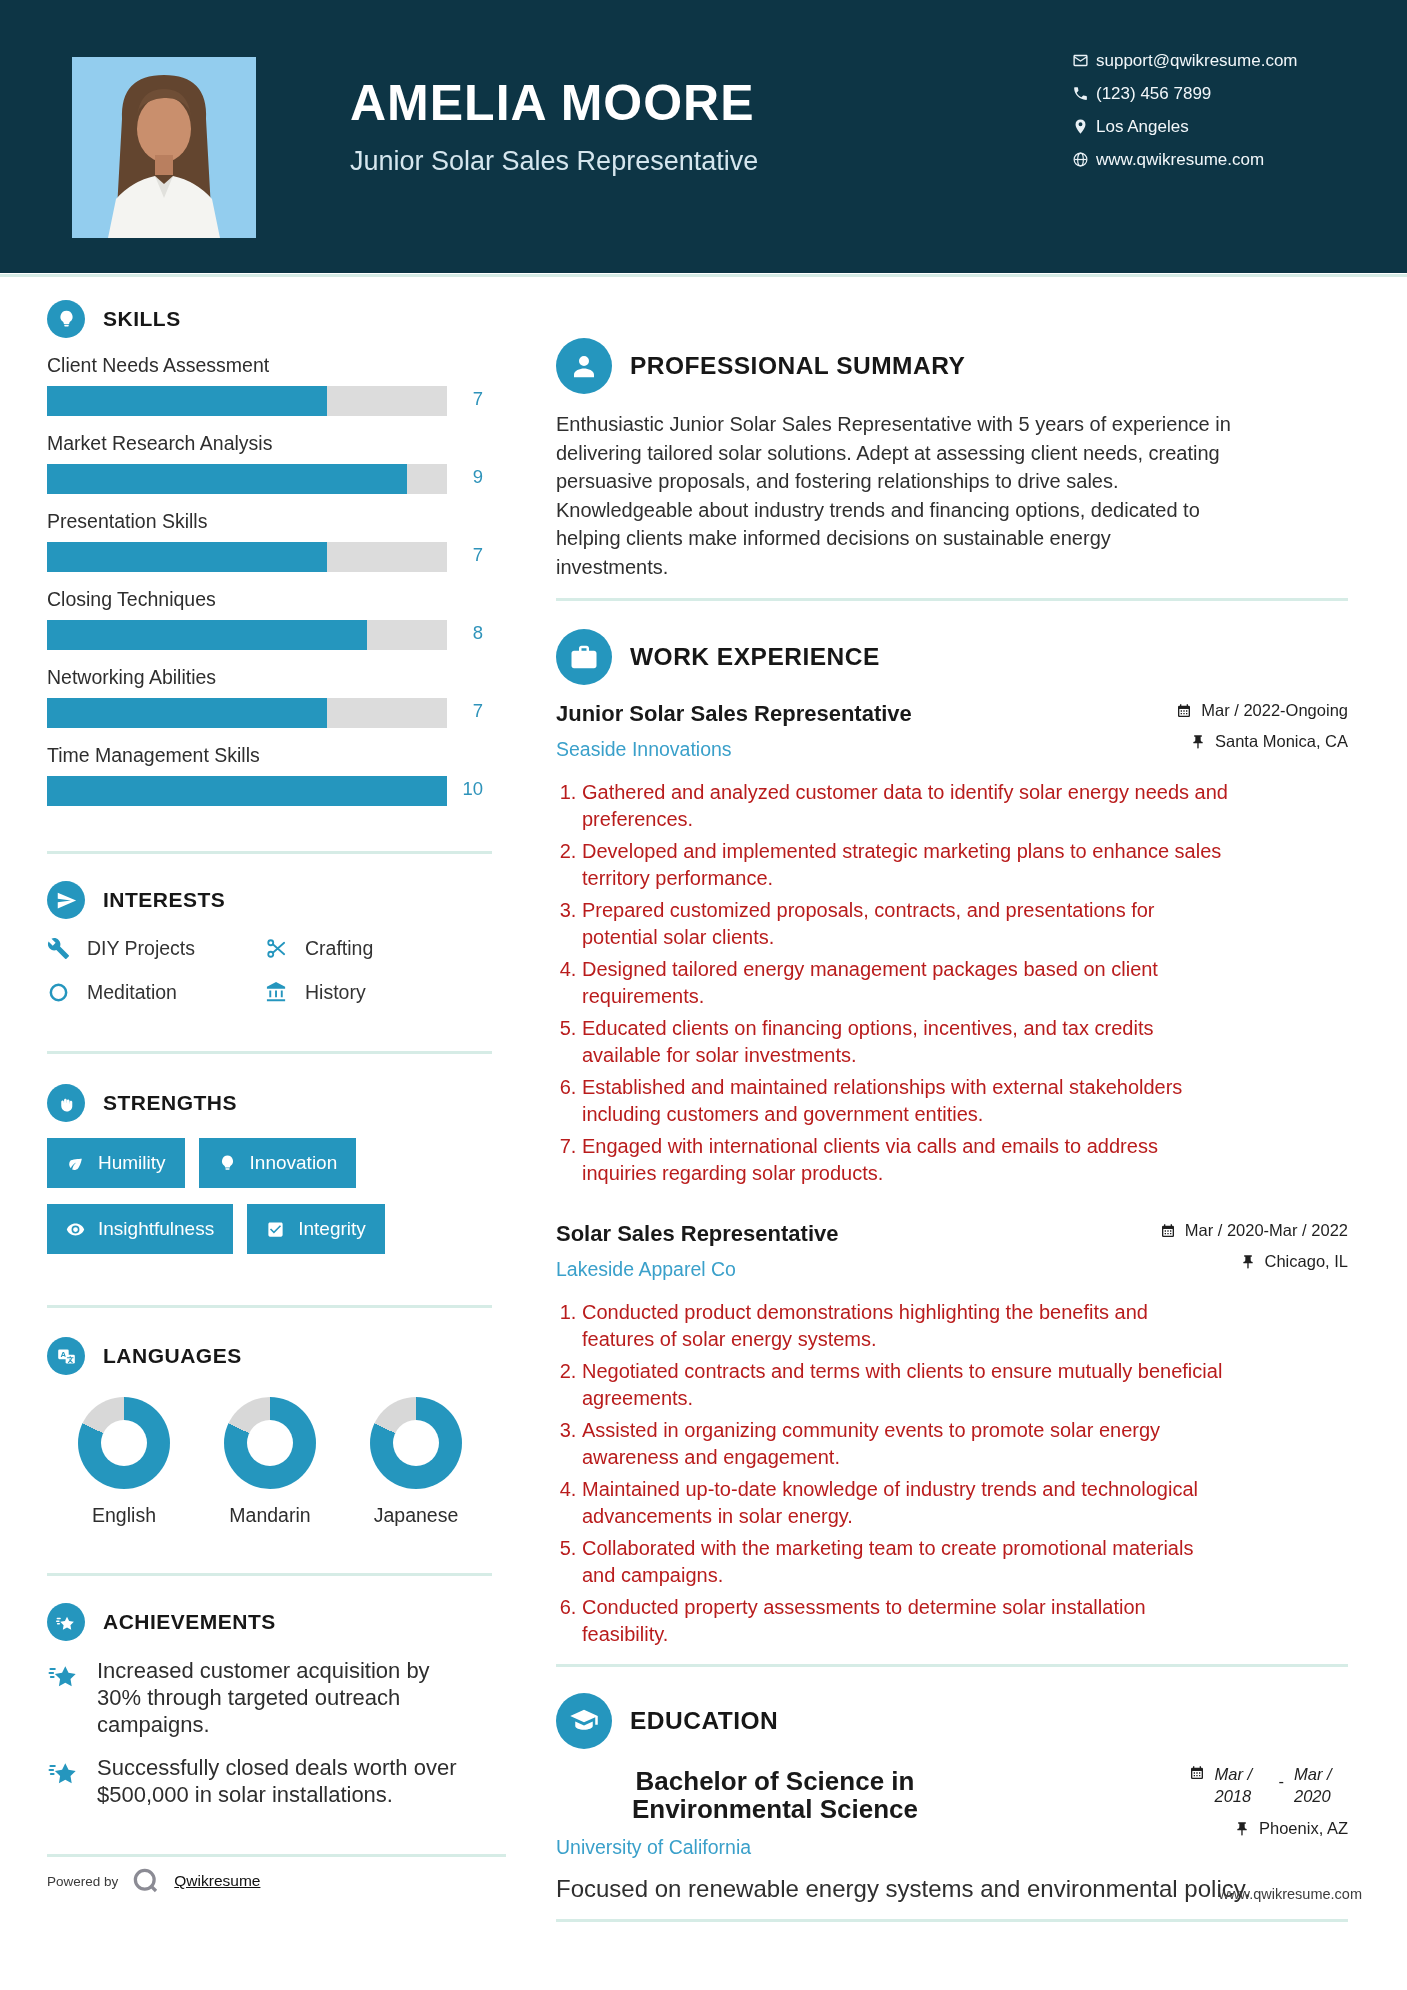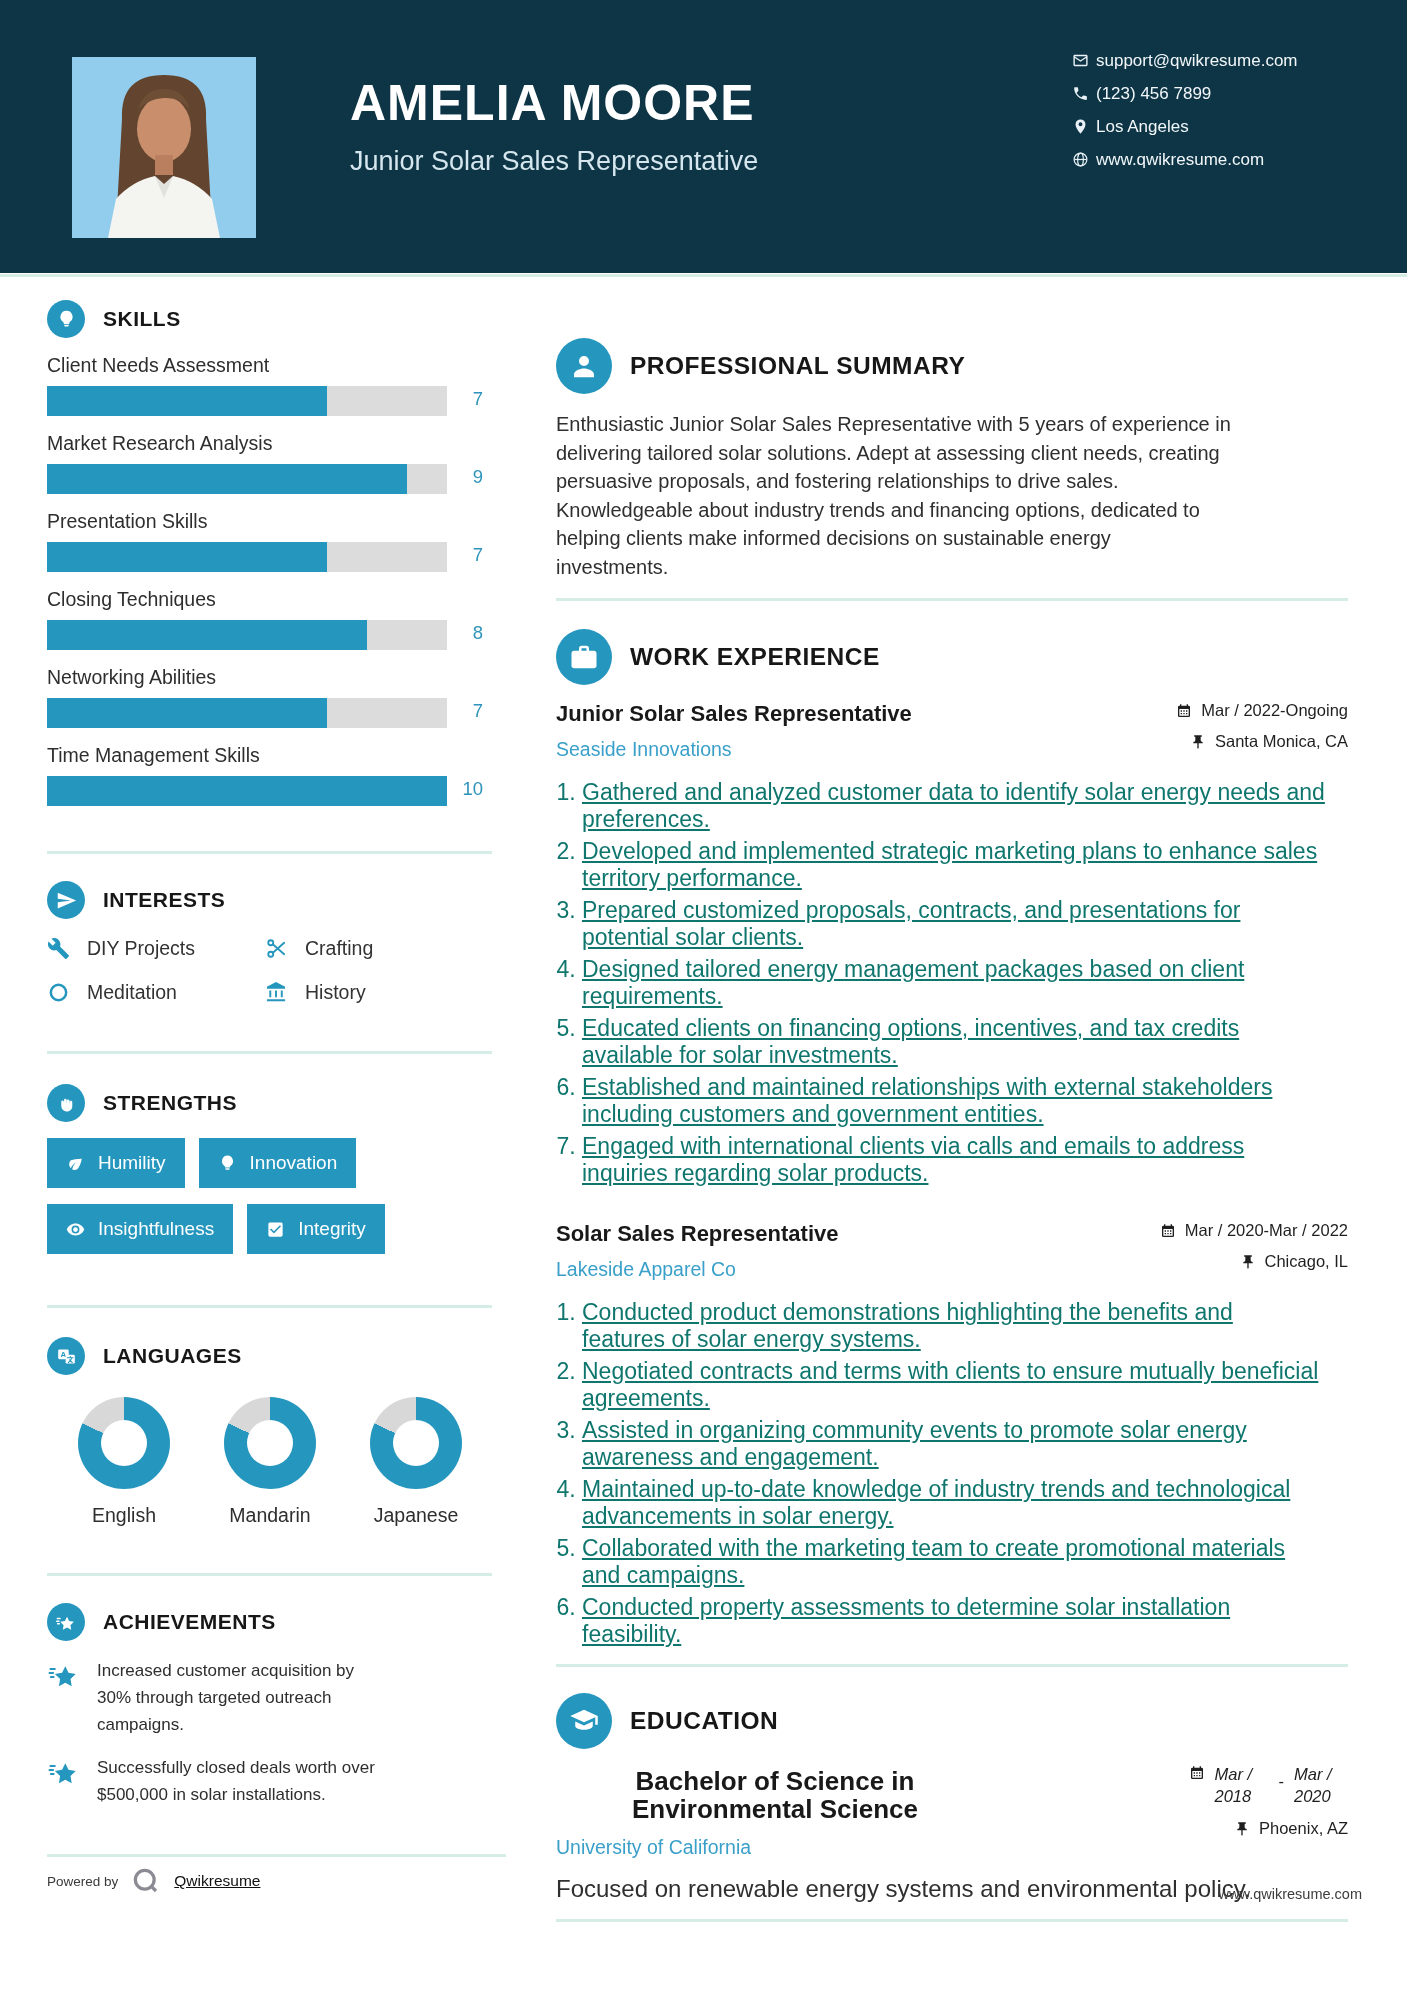--- a/index.html
+++ b/index.html
@@ -45,41 +45,41 @@
          font-size:19px;height:50px;padding:0 19px;margin:0 14px 16px 0;}
   .badge .gly{width:19px;height:19px;}
   .langs{display:flex;gap:54px;padding-left:31px;margin:22px 0 46px 0;}
   .lang{width:92px;text-align:center;}
   .donut{position:relative;width:92px;height:92px;border-radius:50%;}
   .donut::after{content:"";position:absolute;left:23px;top:23px;width:46px;height:46px;border-radius:50%;background:#fff;}
   .lang-label{margin-top:15px;font-size:19.5px;color:#2e2e2e;white-space:nowrap;}
   .ach-list{list-style:none;margin:16px 0 0 0;padding:0;}
   .ach-list li{display:flex;gap:15px;margin-bottom:16px;}
   .ach-list .gly{width:35px;height:32px;color:#2596be;flex:0 0 auto;margin-top:2px;}
-  .ach-text{margin:0;font-size:17px;line-height:27px;color:#2e2e2e;white-space:pre-line;}
+  .ach-text{margin:0;font-size:22px;line-height:27px;color:#2e2e2e;white-space:pre-line;}
   .lfooter-rule{width:459px;height:3px;background:#d6ece6;margin-top:46px;}
   .powered{display:flex;align-items:center;gap:13px;margin-top:9px;}
   .powered .ptext{font-size:13.5px;color:#3a3a3a;}
   .qlogo{width:30px;height:30px;color:#8b8b94;}
   .qlogo svg{display:block;width:100%;height:100%;}
   .qbrand{font-size:15.5px;color:#111;text-decoration:underline;font-weight:500;}
   
   .right{position:absolute;left:556px;top:313px;width:792px;}
   .summary-p{margin:16px 0 0 0;font-size:20px;line-height:28.6px;color:#2f2f2f;white-space:pre-line;}
   .right .divider{margin-top:16px;}
   .sec-head.we{margin-top:28px;}
   .job{margin-top:16px;}
   .job2{margin-top:34px;}
   .job-head{display:flex;justify-content:space-between;align-items:flex-start;}
   .job-title{margin:0;font-size:22px;font-weight:700;color:#191919;}
   .company{margin:11px 0 0 0;font-size:19.5px;color:#3aa0ca;}
   .meta{display:flex;flex-direction:column;align-items:flex-end;gap:12px;font-size:16.5px;color:#1f1f1f;}
   .meta-row{display:flex;align-items:center;gap:9px;}
   .meta .gly{width:16px;height:16px;color:#1f1f1f;flex:0 0 auto;margin-top:2px;}
-  ol.bullets{margin:18px 0 0 0;padding:0 0 0 26px;font-size:23px;line-height:27px;color:#0f766e;text-decoration:underline;}
+  ol.bullets{margin:18px 0 0 0;padding:0 0 0 26px;font-size:20px;line-height:27px;color:#b91c1c;}
   ol.bullets li{margin-bottom:5px;white-space:pre-line;}
   .edu-rule{margin-top:24px;}
   .sec-head.edu{margin-top:26px;}
   .edu-head{display:flex;justify-content:space-between;align-items:flex-start;margin-top:14px;}
   .degree{margin:4px;font-size:26px;font-weight:700;color:#191919;max-width:430px;line-height:28px;text-align:center;}
   .school{margin:13px 0 0 0;font-size:19.5px;color:#3aa0ca;}
   .edates{display:flex;gap:10px;align-items:flex-start;}
   .edate{display:inline-block;width:54px;white-space:pre-wrap;line-height:22px;font-style:italic;}
   .edash{margin-top:9px;}
   .edu-desc{margin:16px 0 12px 0;font-size:24px;color:#2f2f2f;}

